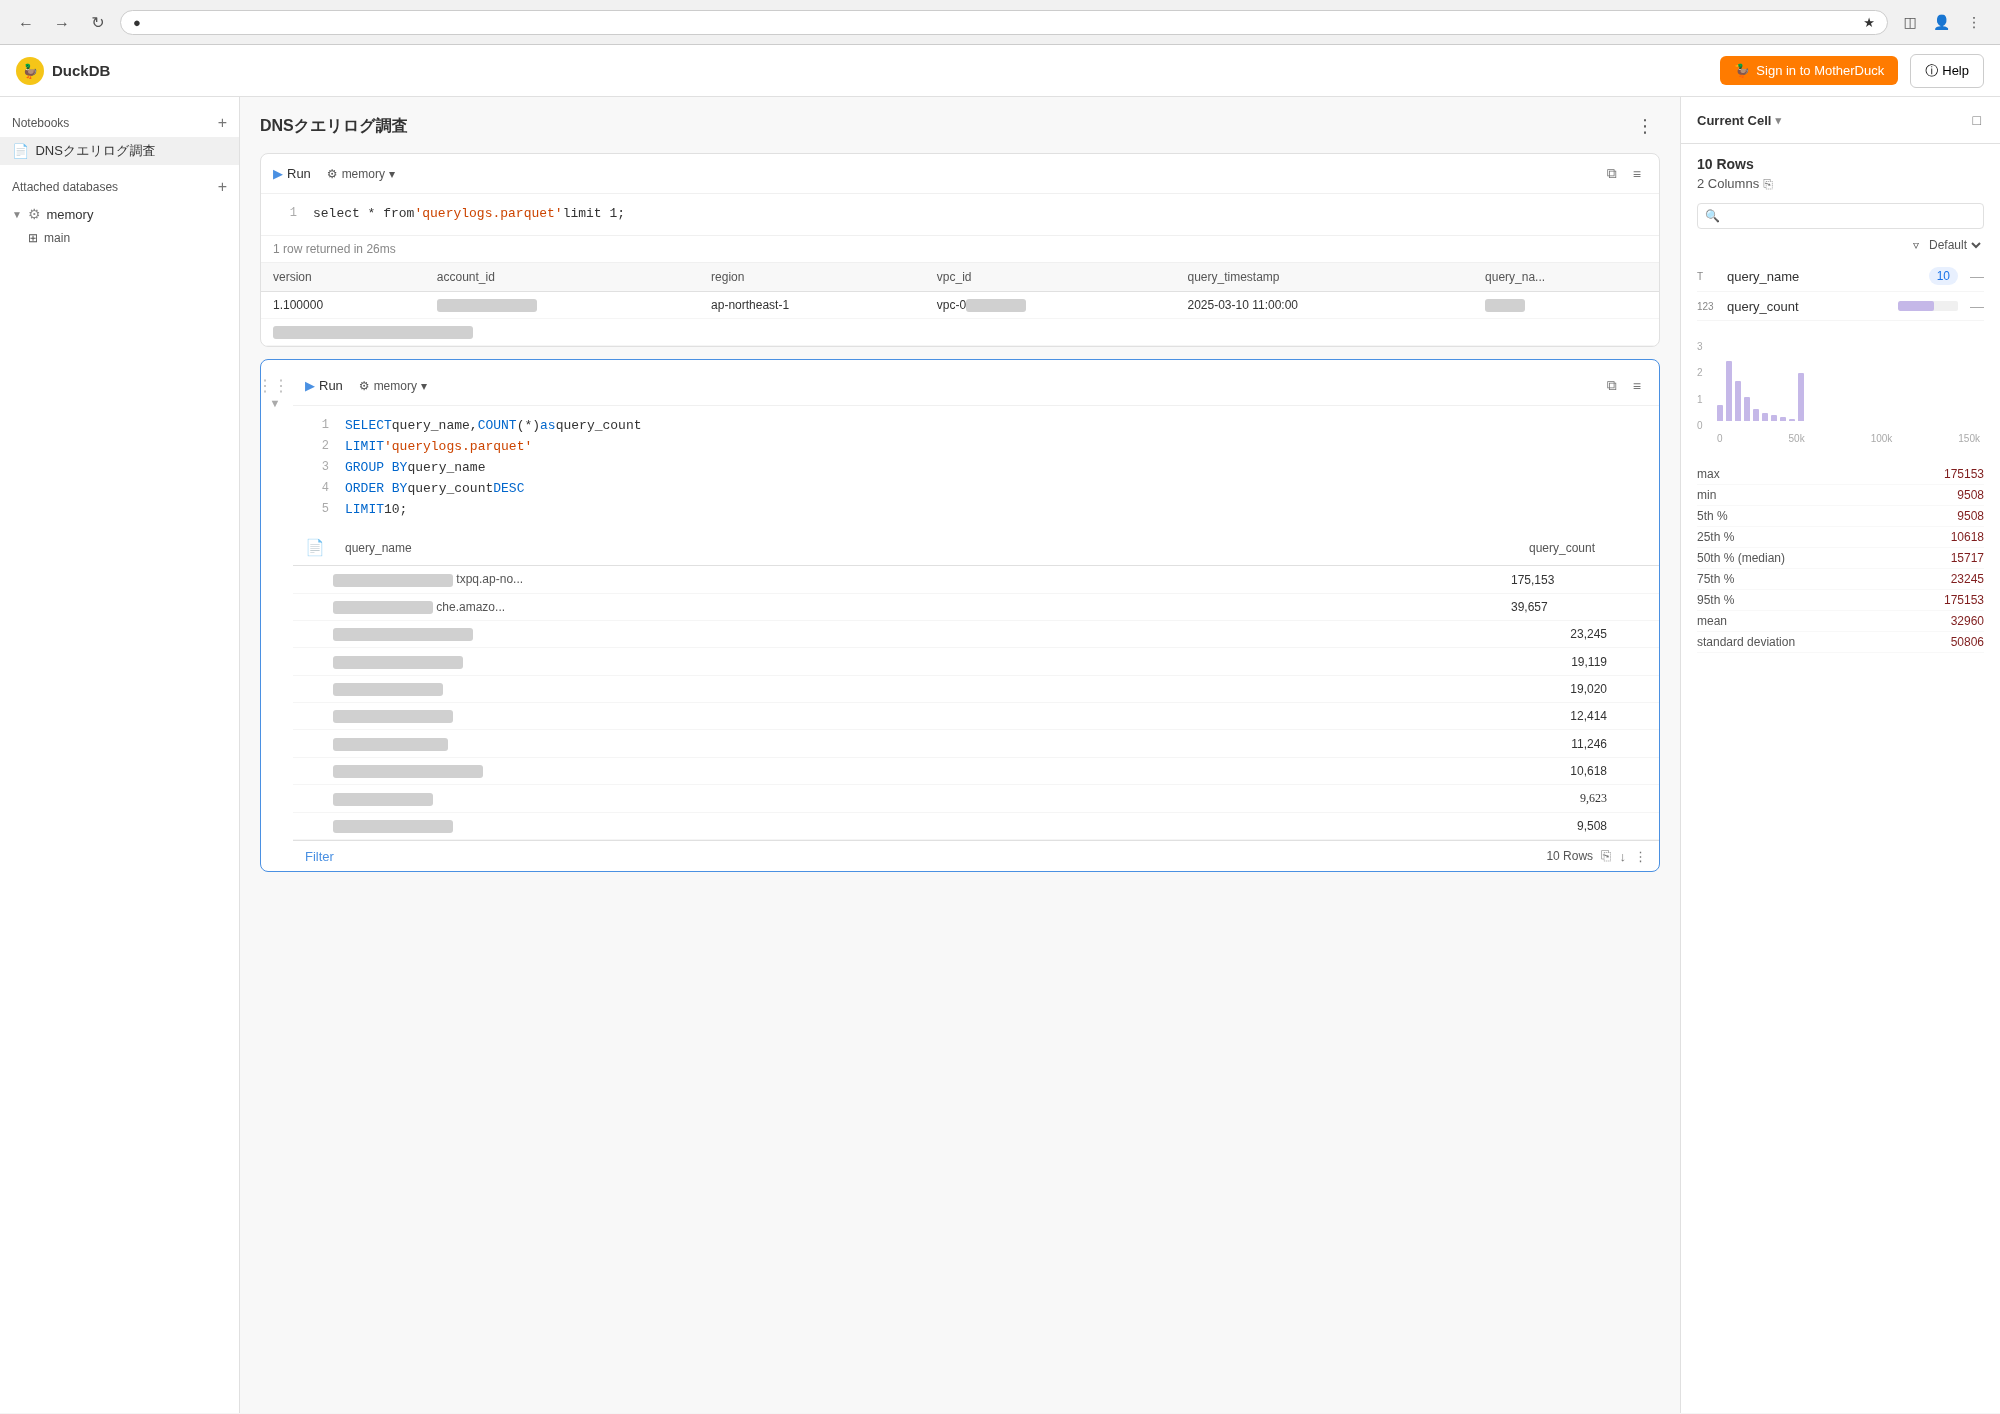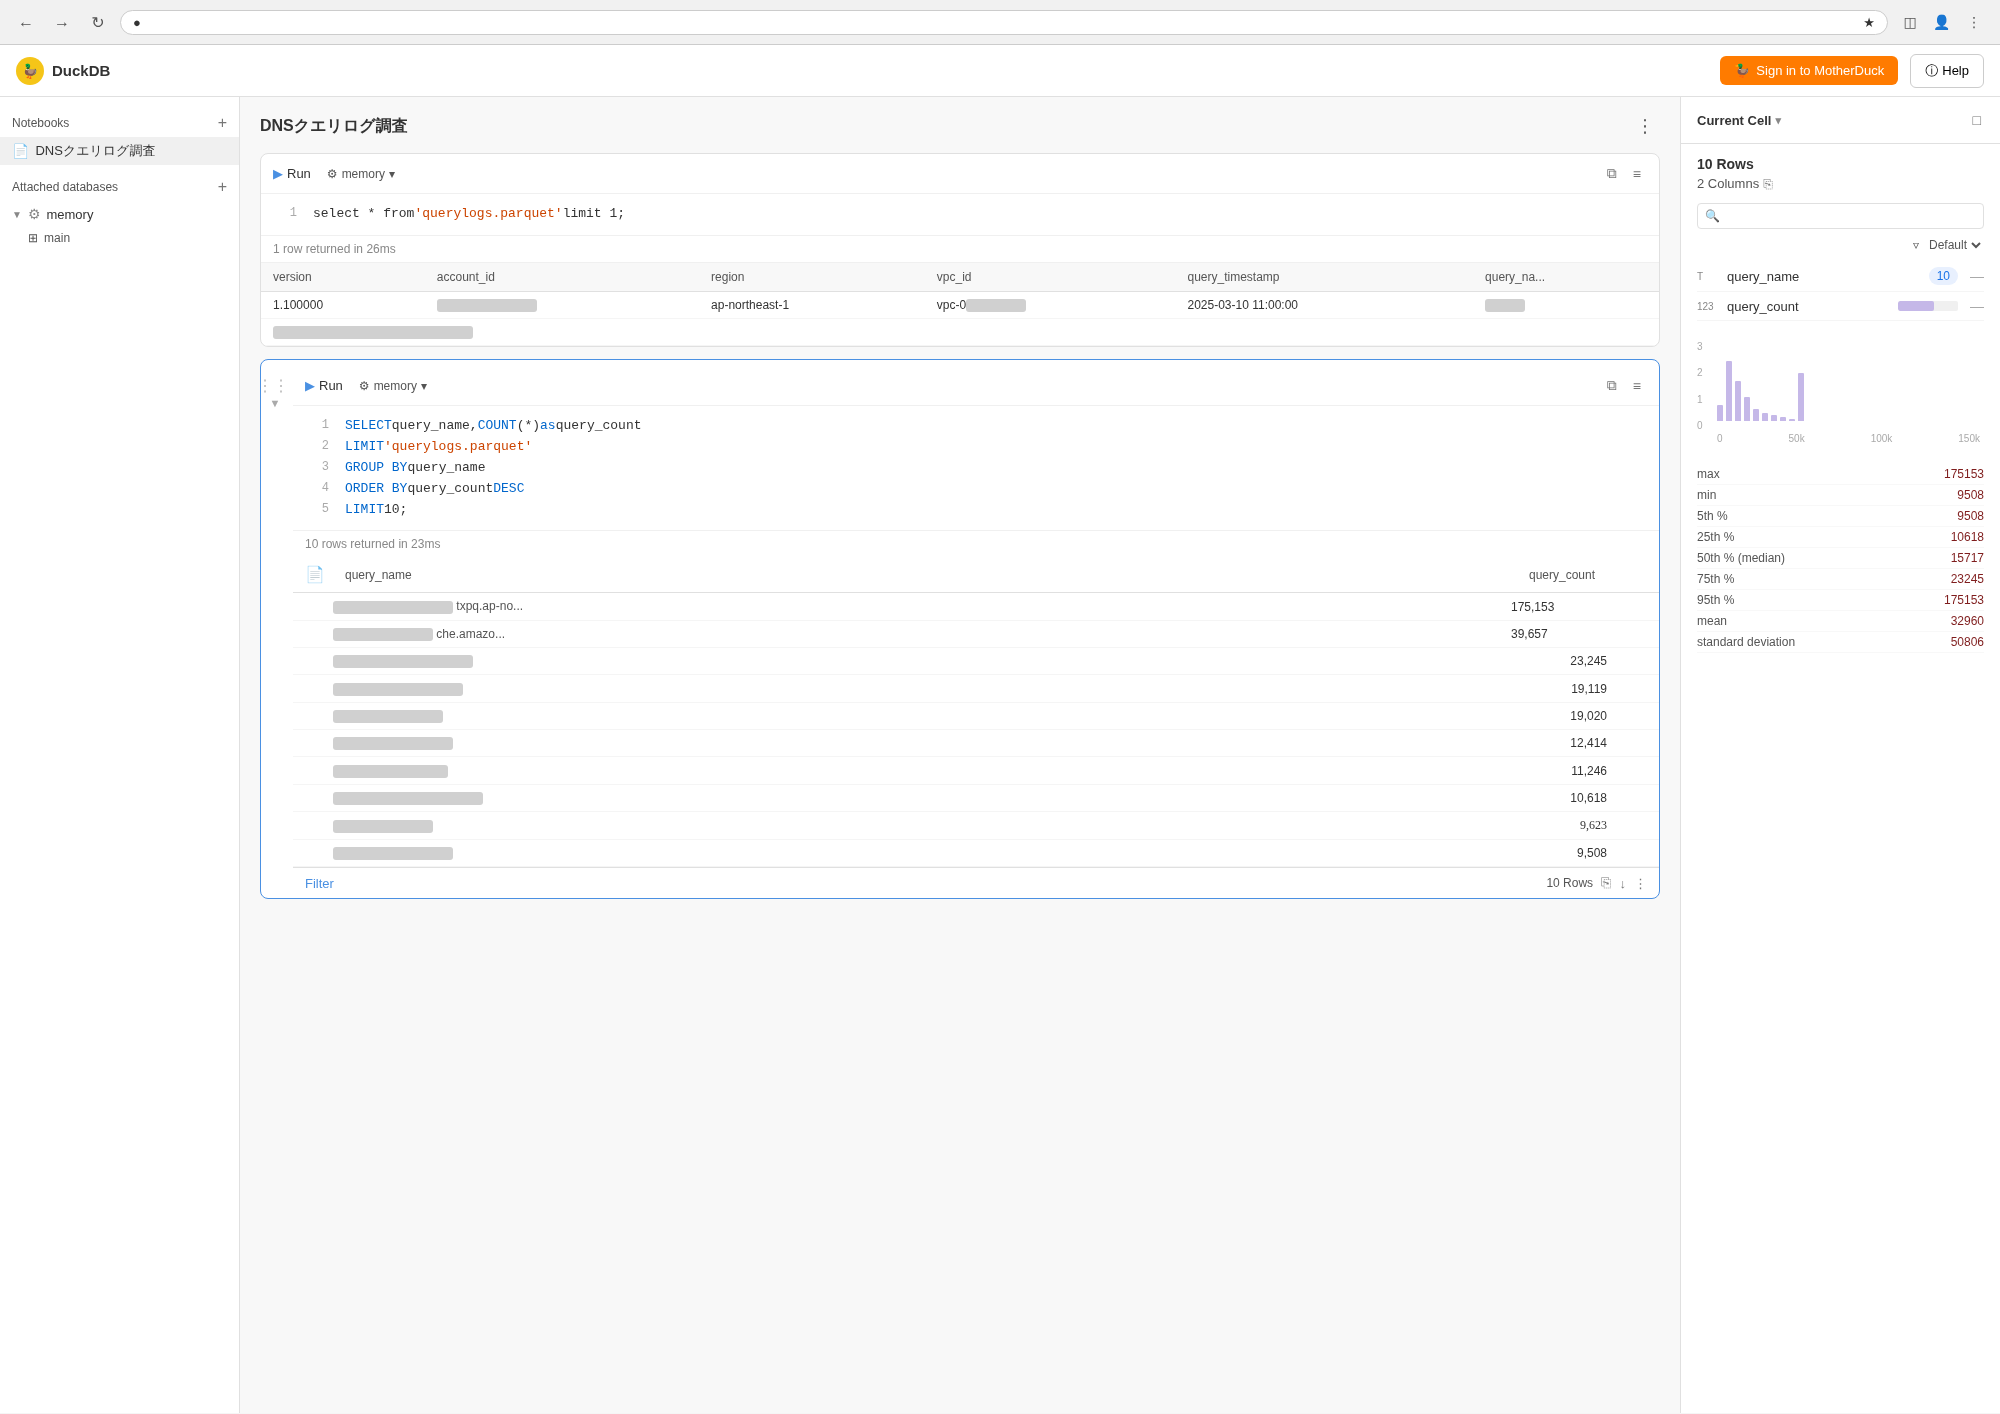--- a/index.html
+++ b/index.html
@@ -620,21 +620,20 @@
                 <span class="line-num">5</span>
                 <span class="kw">LIMIT</span>
                   <span class="plain"> 10;</span>
               </div>
             </div>
 
             <div style="display:flex; align-items:center; gap:4px; position:relative;">
               
             </div>
 
-            <div class="result-info">10 rows returned in 23ms</div>
 
             <div>
               <div class="query-table-header">
                 <div style="width:36px; flex-shrink:0;">
                   <span style="font-size:16px; color:#888;">📄</span>
                 </div>
                 <div style="flex:1; padding-left:4px;">query_name</div>
                 <div style="width:120px; text-align:right; padding-right:12px;">query_count</div>
                 <div style="width:40px;"></div>
               </div>

